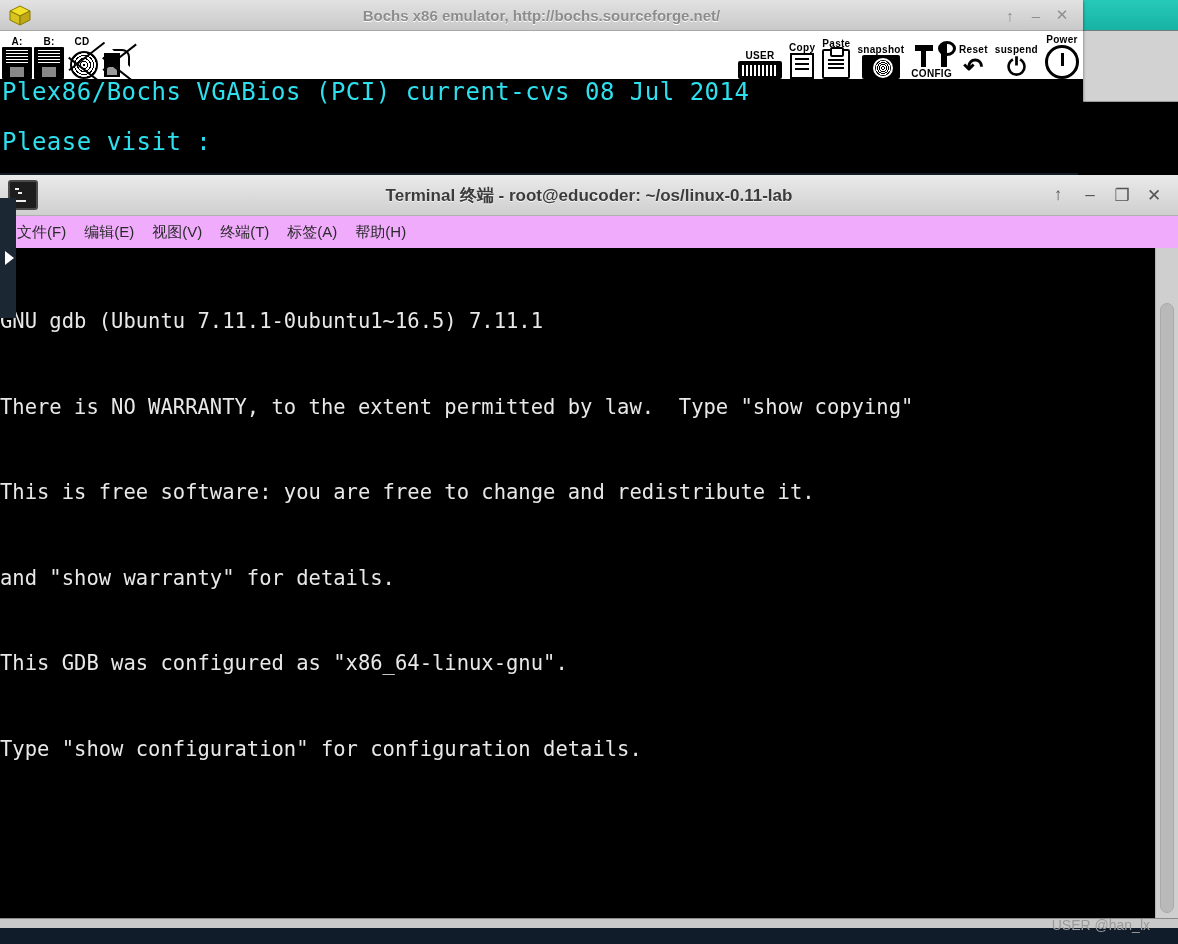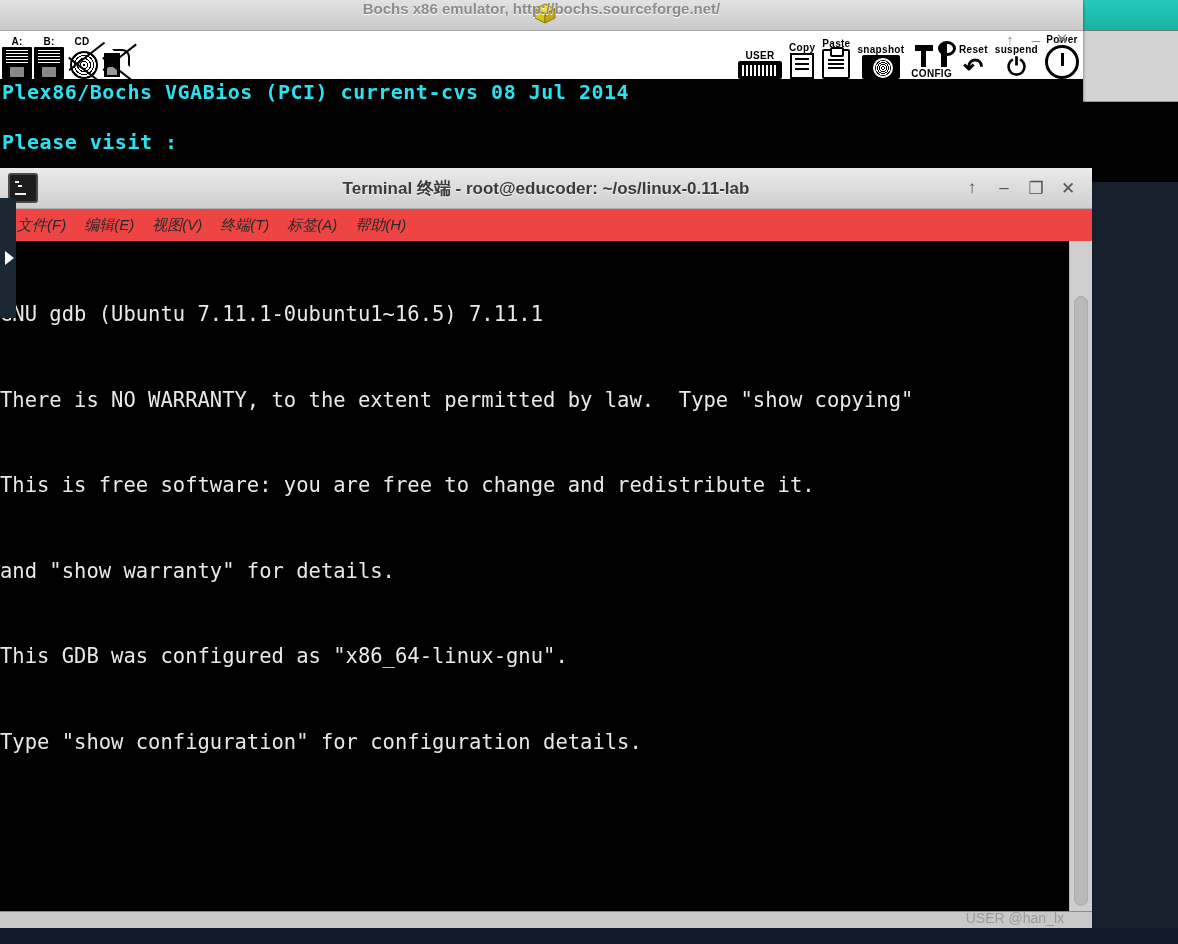--- a/index.html
+++ b/index.html
@@ -46,21 +46,20 @@
     position: absolute; left: 0; top: 0; width: 1083px; height: 172px;
     background: #000;
     box-shadow: 0 1px 3px rgba(0,0,0,.5);
   }
   #bochs-titlebar {
     height: 30px;
     background: linear-gradient(#e2e2e2, #c9c9c9);
     border-bottom: 1px solid #a8a8a8;
     display: flex; align-items: center;
     position: relative;
-    flex-direction: column;
   }
   #bochs-app-icon {
     width: 28px; height: 26px; margin-left: 6px;
     position: relative; flex: 0 0 auto;
   }
   #bochs-title-text {
     position: absolute; left: 0; right: 0; text-align: center;
     font-size: 15px; font-weight: bold; color: #8c8c8c;
     text-shadow: 0 1px 0 #fff;
     pointer-events: none;
@@ -188,29 +187,29 @@
   }
   .poweric::after{
     content:""; position:absolute; left:50%;top:5px;margin-left:-1.5px;width:3px;height:13px;background:#000;
   }
 
   #bochs-screen {
     background: #000; height: 93px; overflow: hidden;
     padding: 0 0 0 2px;
     font-family: "DejaVu Sans Mono", monospace;
     color: #2ee0ee;
-    font-size: 20px; line-height: 25px;
+    font-size: 24px; line-height: 25px;
     letter-spacing: 0.5px;
-    font-weight: bold;
+    font-weight: normal;
   }
   #bochs-screen .spacer { height: 25px; }
 
   
   #terminal-window {
-    position: absolute; left: 0; top: 168px; width: 1092px; height: 760px;
+    position: absolute; left: 0; top: 175px; width: 1178px; height: 760px;
     background: #000;
   }
   #term-titlebar {
     height: 40px;
     background: linear-gradient(#eaeaea, #cfcfcf);
     border-bottom: 1px solid #b0b0b0;
     display: flex; align-items: center; position: relative;
   }
   #term-app-icon {
     width: 26px; height: 26px; margin-left: 8px; flex: 0 0 auto;
@@ -231,25 +230,24 @@
     text-shadow: 0 1px 0 rgba(255,255,255,.7);
     pointer-events: none;
   }
   #term-ctrls { margin-left: auto; margin-right: 10px; display: flex; z-index: 2; gap: 4px; }
   .term-ctrl {
     width: 28px; height: 30px;
     display: flex; align-items: center; justify-content: center;
     color: #555; font-size: 17px;
   }
   #term-menubar {
-    height: 32px; background: #ef4444;
+    height: 32px; background: #f0abfc;
     border-bottom: 1px solid #b8b8b8;
     display: flex; align-items: center; padding-left: 8px;
     position: relative;
-    font-style: italic;
   }
   .menu-item {
     font-size: 15px; color: #2a2a2a; padding: 3px 9px;
     white-space: nowrap;
   }
   #term-body {
     position: absolute; left: 0; right: 0; top: 73px; bottom: 16px;
     background: #000; display: flex;
   }
   #term-text {

